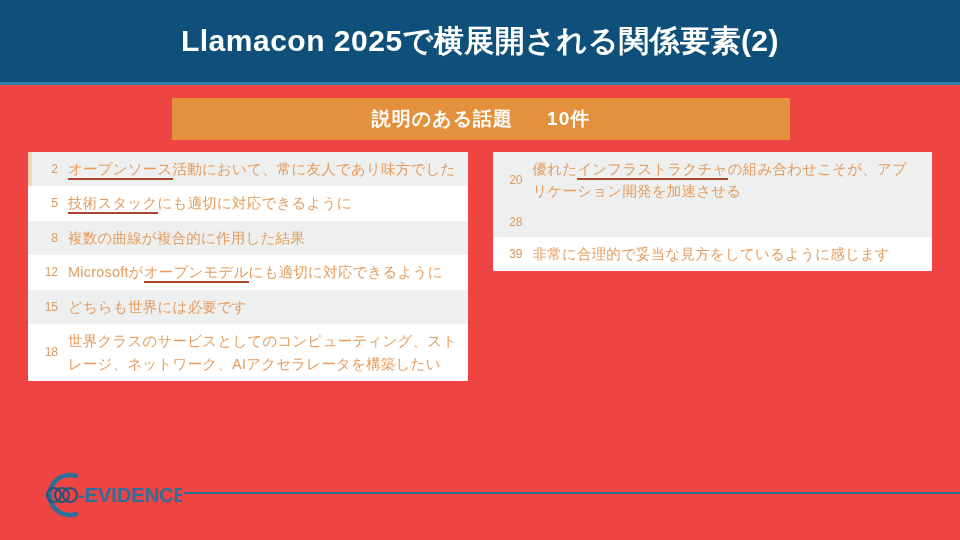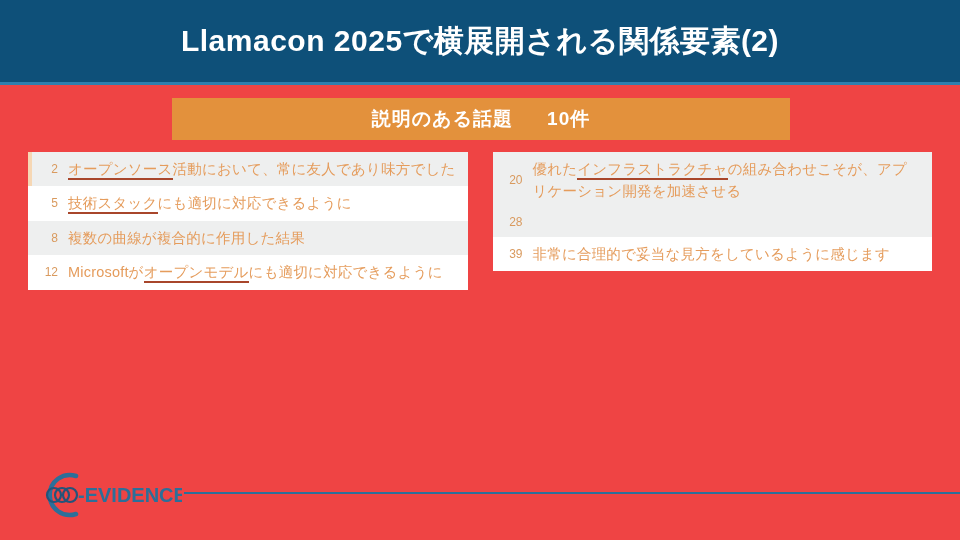--- a/index.html
+++ b/index.html
@@ -182,20 +182,28 @@
           <div class="row-num">5</div>
           <div class="row-text"><u>技術スタック</u><span>にも適切に対応できるように</span></div>
         </div>
         <div class="row alt">
           <div class="row-num">8</div>
           <div class="row-text"><span>複数の曲線が複合的に作用した結果</span></div>
         </div>
         <div class="row">
           <div class="row-num">12</div>
           <div class="row-text"><span>Microsoftが</span><u>オープンモデル</u><span>にも適切に対応できるように</span></div>
+        </div>
+        <div class="row alt">
+          <div class="row-num">15</div>
+          <div class="row-text"><span>どちらも世界には必要です</span></div>
+        </div>
+        <div class="row">
+          <div class="row-num">18</div>
+          <div class="row-text"><span>世界クラスのサービスとしてのコンピューティング、ストレージ、ネットワーク、AIアクセラレータを構築したい</span></div>
         </div>
       </div>
     <div class="col" id="col-right">
         <div class="row alt">
           <div class="row-num">20</div>
           <div class="row-text"><span>優れた</span><u>インフラストラクチャ</u><span>の組み合わせこそが、アプリケーション開発を加速させる</span></div>
         </div>
         <div class="row alt">
           <div class="row-num">28</div>
         </div>

